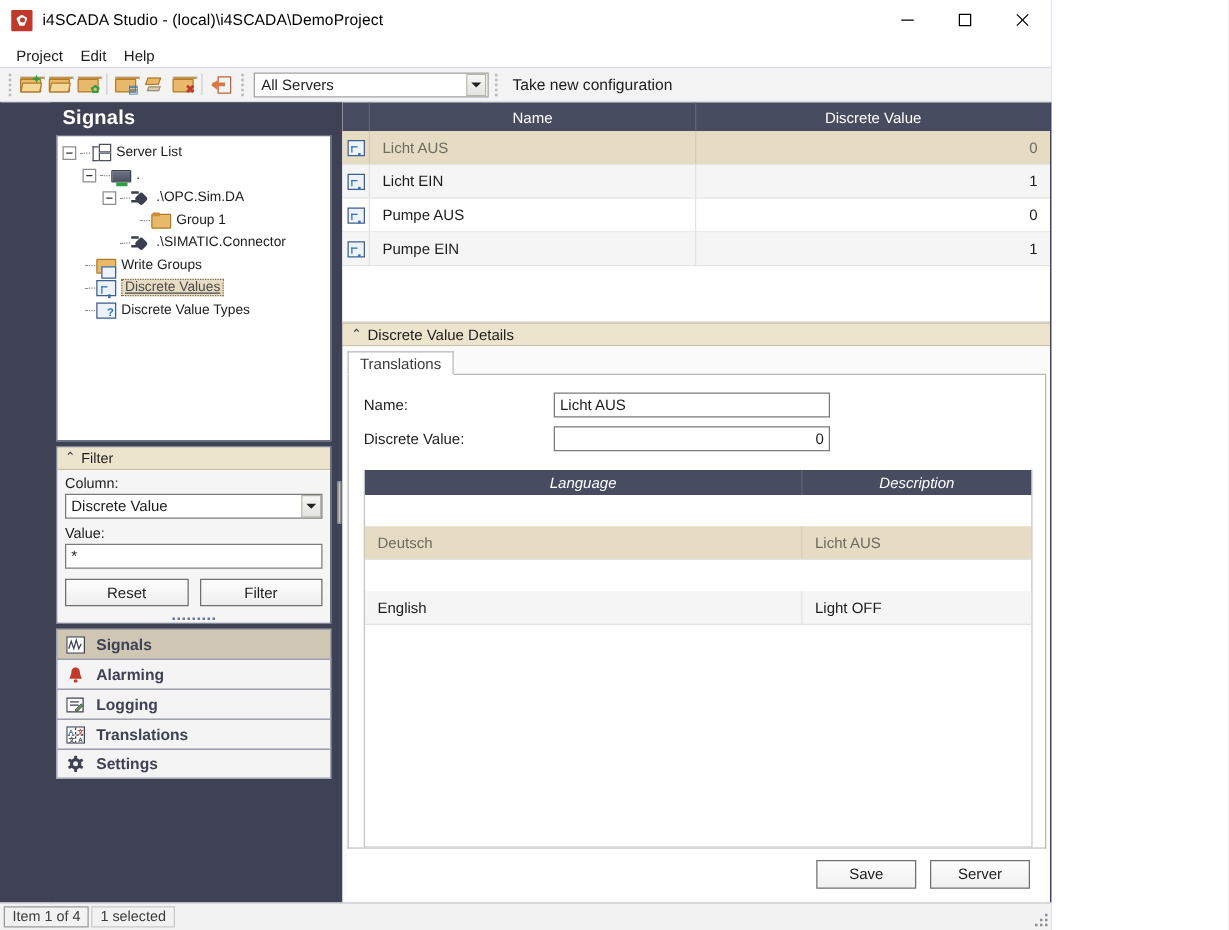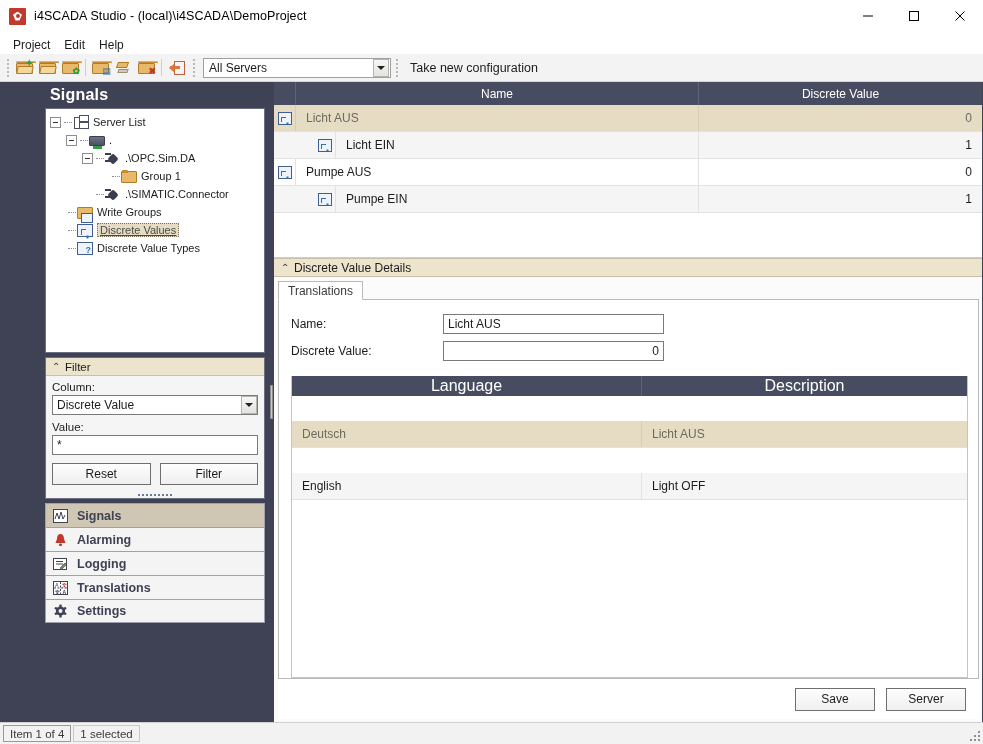--- a/index.html
+++ b/index.html
@@ -7,21 +7,21 @@
     margin: 0; padding: 0;
     width: 983px; height: 744px;
     overflow: hidden;
     font-family: "Liberation Sans", sans-serif;
     font-size: 12px;
     color: #1c1c1c;
     background: #ffffff;
   }
   #app {
     position: relative;
-    width: 983px; height: 744px;
+    width: 841px; height: 744px;
     background: #8b5cf6;
     display: flex; flex-direction: column;
   }
 
   
   .titlebar {
     height: 32px; flex: 0 0 32px;
     background: #ffffff;
     display: flex; align-items: center;
     position: relative;
@@ -363,21 +363,21 @@
   }
   .gh-icon { flex: 0 0 22px; }
   .gh-name { flex: 1 1 auto; }
   .gh-val  { flex: 0 0 283px; border-right: none; }
 
   .grow {
     height: 27px; display: flex; align-items: stretch;
     border-bottom: 1px solid #e2e2e2;
     background: #ffffff;
   }
-  .grow.alt { background: #f5f5f5; padding-left: 40px; }
+  .grow.alt { background: #f5f5f5; }
   .grow.sel { background: #e5dcc3; }
   .grow.sel .gc-name, .grow.sel .gc-val { color: #6d6a60; }
   .gc-icon {
     flex: 0 0 22px; display: flex; align-items: center; justify-content: center;
     border-right: 1px solid #e2e2e2;
   }
   .grow.sel .gc-icon { border-right: 1px solid #d6cdb4; }
   .gc-name {
     flex: 1 1 auto; display: flex; align-items: center;
     padding-left: 10px; font-size: 12px; color: #1c1c1c;
@@ -444,23 +444,24 @@
   .tgrid {
     margin-top: 8px; flex: 1 1 auto; min-height: 0;
     border: 1px solid #c4c4c4; border-top: none;
     display: flex; flex-direction: column;
     background: #fff;
   }
   .tg-head {
     height: 20px; flex: 0 0 20px; background: #484c60; display: flex;
   }
   .tg-h {
-    color: #fff; font-size: 16px;
+    color: #fff; font-size: 12px;
     display: flex; align-items: center; justify-content: center;
     border-right: 1px solid #5e627a;
+    font-style: italic;
   }
   .tg-h.lang { flex: 0 0 350px; }
   .tg-h.desc { flex: 1 1 auto; border-right: none; }
   .tg-row { height: 27px; display: flex; border-bottom: 1px solid #e2e2e2; margin-top: 25px; }
   .tg-row.sel { background: #e5dcc3; }
   .tg-row.sel .tg-c { color: #6d6a60; }
   .tg-row.alt { background: #f5f5f5; }
   .tg-c {
     display: flex; align-items: center; padding-left: 10px;
     font-size: 12px; color: #1c1c1c;

